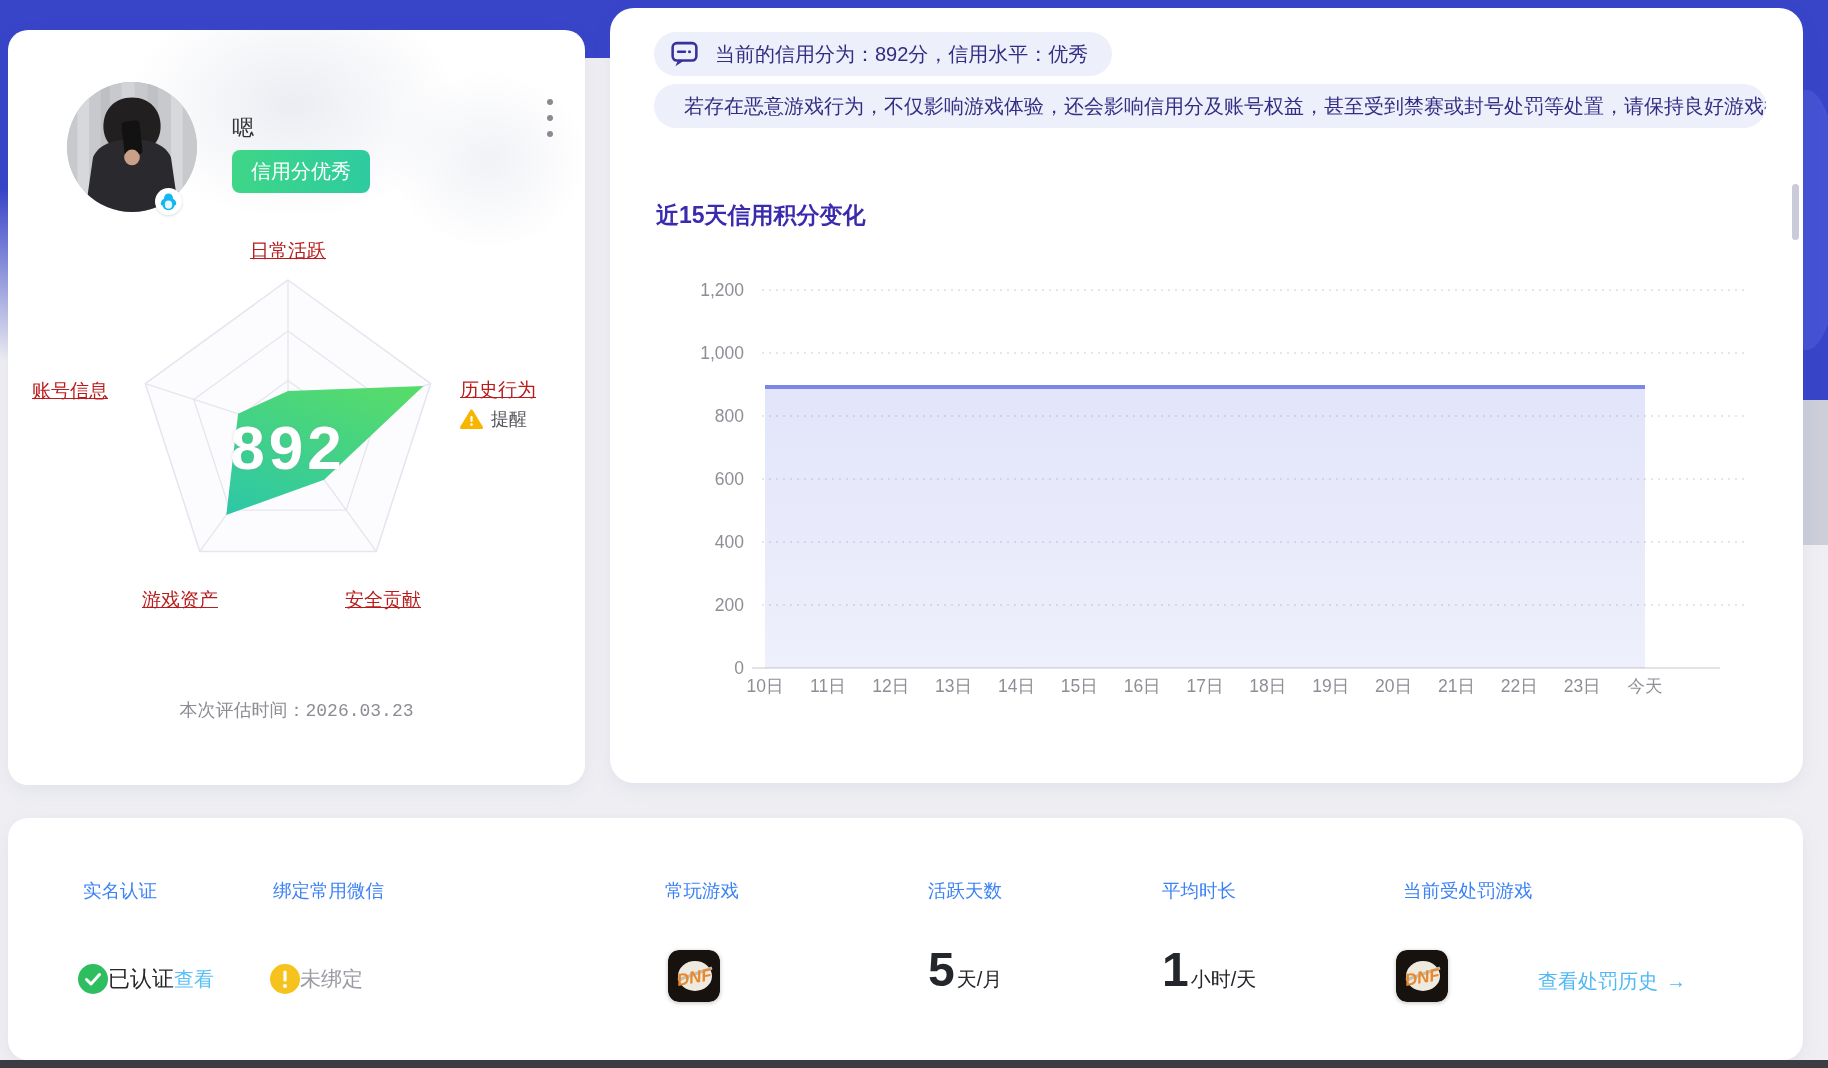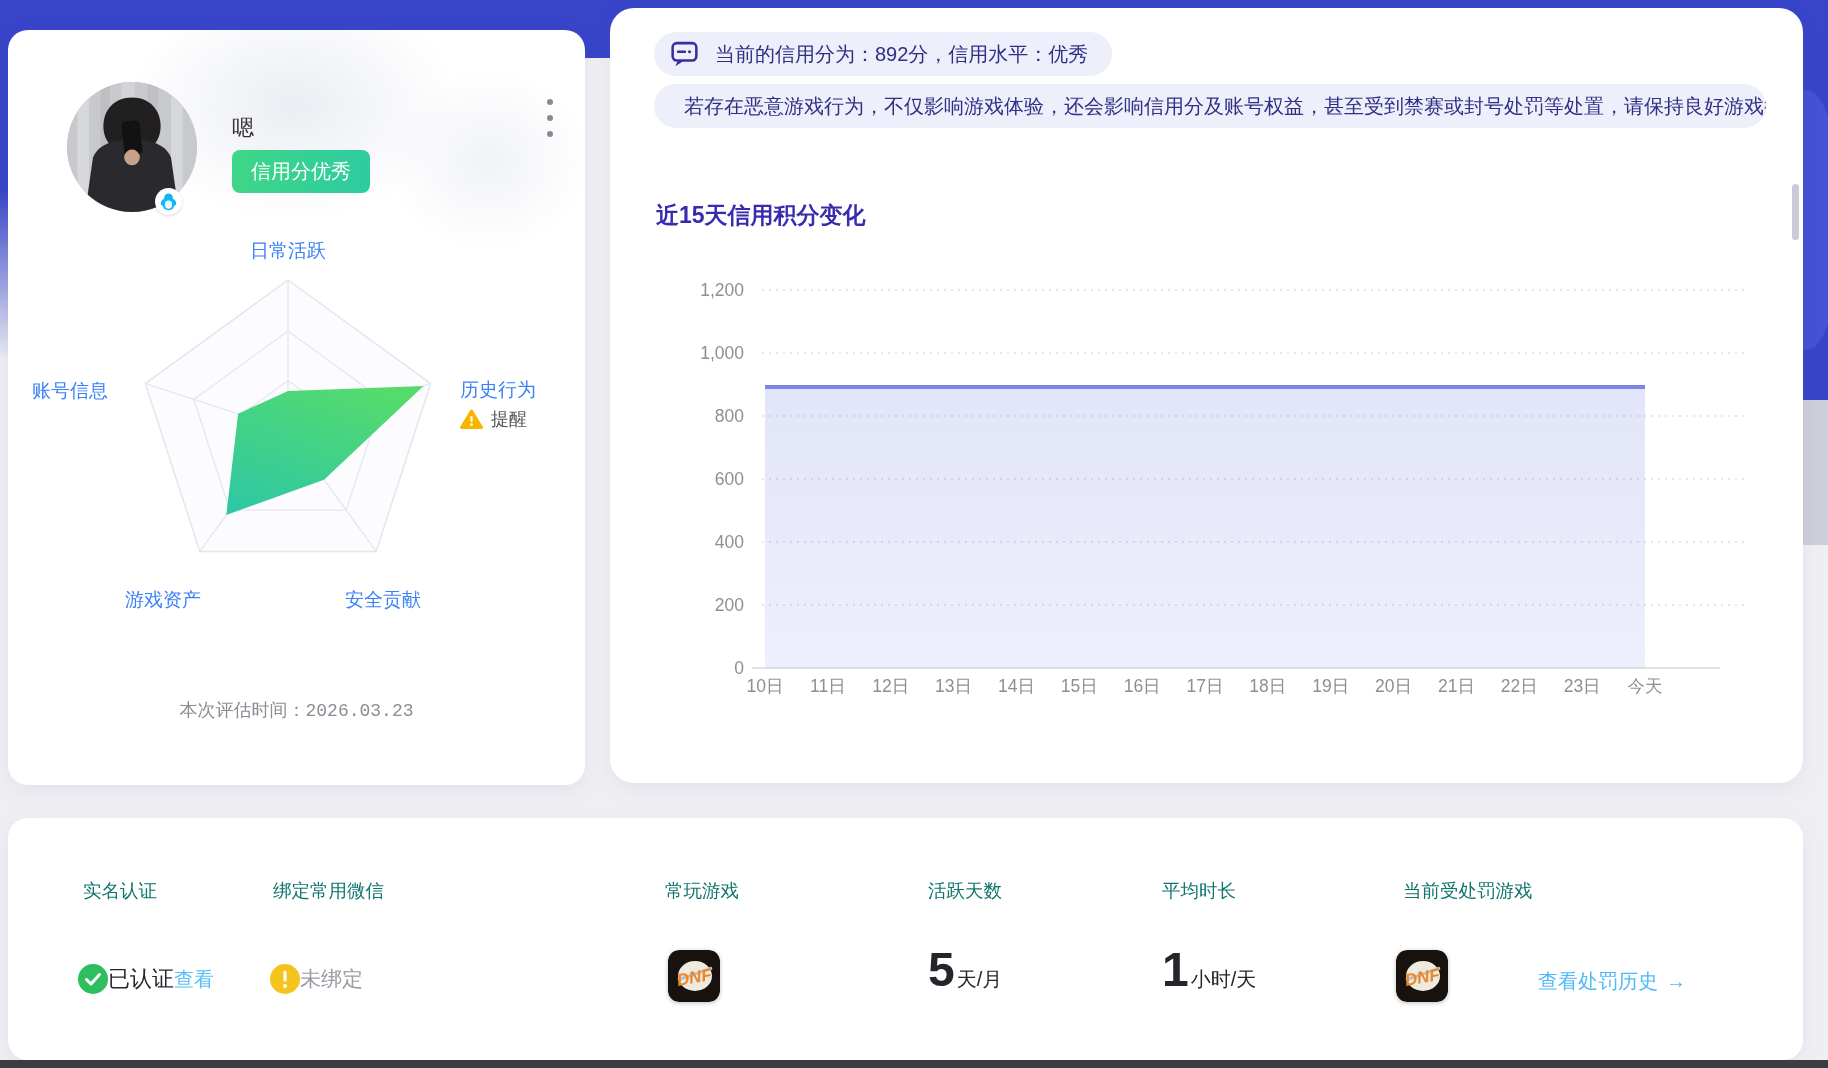--- a/index.html
+++ b/index.html
@@ -37,46 +37,46 @@
   .nickname { position:absolute; left:224px; top:83px; font-size:22px; color:#333; }
   .credit-badge { position:absolute; left:224px; top:120px; padding:8px 19px; border-radius:8px;
     background:linear-gradient(90deg,#3ED687,#2ECBA0); color:#fff; font-size:20px; }
   .kebab { position:absolute; left:530px; top:66px; width:24px; height:44px; cursor:pointer;
     display:flex; flex-direction:column; align-items:center; justify-content:space-between; padding:3px 0; }
   .kebab i { width:6px; height:6px; border-radius:50%; background:#8A8A92; }
   .radar-wrap { position:absolute; left:50px; top:200px; width:460px; height:400px; }
   .radar-score { position:absolute; left:280px; top:382px; transform:translateX(-50%);
     font-size:62px; font-weight:bold; color:#fff; letter-spacing:4px;
     text-shadow:0 0 3px rgba(150,155,165,.35); }
-  .radar-label { position:absolute; font-size:19px; color:#3b82f6; white-space:nowrap; }
+  .radar-label { position:absolute; font-size:19px; color:#b91c1c; white-space:nowrap;text-decoration:underline; }
   .rl-top    { left:280px; top:208px; transform:translateX(-50%); }
   .rl-left   { left:24px;  top:348px; }
   .rl-right  { left:452px; top:347px; }
-  .rl-bl     { left:117px; top:557px; }
+  .rl-bl     { left:134px; top:557px; }
   .rl-br     { left:337px; top:557px; }
   .warn-row  { position:absolute; left:452px; top:377px; display:flex; align-items:center; gap:8px;
     font-size:18px; color:#55565C; }
   .eval-time { position:absolute; left:0; top:668px; width:100%; text-align:center;
     font-size:18px; color:#8C8C94;font-family:Liberation Mono, monospace; }
 
   
   .msg-area { position:absolute; left:44px; top:24px; width:1115px; height:170px; overflow:hidden; }
   .bubble { display:flex; align-items:center; gap:15px; width:fit-content; max-width:1112px;
     height:44px; padding:0 24px 0 15px; margin-bottom:8px; border-radius:22px; background:#EDEFFA;
     font-size:20px; color:#322E84; white-space:nowrap; overflow:hidden; }
   .bubble .link { color:#45C4F2; cursor:pointer; margin-left:6px; }
   .msg-fade { position:absolute; left:0; bottom:0; width:100%; height:26px;
     background:linear-gradient(rgba(255,255,255,0), #fff 85%); pointer-events:none; }
   .msg-scrollbar { position:absolute; right:4px; top:176px; width:7px; height:56px;
     border-radius:4px; background:#C9CBD8; cursor:pointer; }
   .chart-title { position:absolute; left:46px; top:192px; font-size:23px; font-weight:bold; color:#3A2BAE; }
   .chart-box { position:absolute; left:16px; top:236px; width:1160px; height:480px; }
 
   
-  .col-header { position:absolute; top:60px; font-size:18.5px; color:#0f766e; white-space:nowrap; }
+  .col-header { position:absolute; top:60px; font-size:18.5px; color:#3b82f6; white-space:nowrap; }
   .status-row { position:absolute; top:146px; display:flex; align-items:center; white-space:nowrap; }
   .st-ok   { font-size:22px; color:#26262B; }
   .st-link { font-size:20px; color:#58BFF8; cursor:pointer; }
   .st-gray { font-size:21px; color:#9A9BA3; }
   .game-icon { position:absolute; top:132px; width:52px; height:52px; border-radius:11px; overflow:hidden;
     box-shadow:0 1px 4px rgba(0,0,0,.25); }
   .big-num { position:absolute; top:124px; display:flex; align-items:baseline; color:#23262B; white-space:nowrap; }
   .big-num .num  { font-size:48px; font-weight:600; }
   .big-num .unit { font-size:20px; margin-left:2px;text-align:center; }
   .punish-link { position:absolute; top:150px; left:1530px; font-size:20px; color:#4FB9F5;
@@ -139,20 +139,21 @@
         <polygon points="230.0,101.0 324.2,169.4 288.2,280.1 171.8,280.1 135.8,169.4" fill="none" stroke="#E5E5EF" stroke-width="1.3"></polygon>
         <polygon points="230.0,150.5 277.1,184.7 259.1,240.0 200.9,240.0 182.9,184.7" fill="none" stroke="#E5E5EF" stroke-width="1.3"></polygon>
         <line x1="230" y1="200" x2="230" y2="50" stroke="#E5E5EF" stroke-width="1.3"></line>
         <line x1="230" y1="200" x2="372.658477444273" y2="153.6474508437579" stroke="#E5E5EF" stroke-width="1.3"></line>
         <line x1="230" y1="200" x2="318.167787843871" y2="321.3525491562421" stroke="#E5E5EF" stroke-width="1.3"></line>
         <line x1="230" y1="200" x2="141.83221215612906" y2="321.3525491562421" stroke="#E5E5EF" stroke-width="1.3"></line>
         <line x1="230" y1="200" x2="87.34152255572698" y2="153.64745084375784" stroke="#E5E5EF" stroke-width="1.3"></line>
         <polygon points="230.0,161.0 365.5,156.0 266.1,249.8 168.3,284.9 180.1,183.8" fill="url(#rg)"></polygon>
       </svg>
   </div>
+  <div class="radar-score">892</div>
 
   <div class="radar-label rl-top">日常活跃</div>
   <div class="radar-label rl-right">历史行为</div>
   <div class="warn-row">
     <svg width="23" height="21" viewBox="0 0 23 21">
       <polygon points="11.5,2 21.5,18.5 1.5,18.5" fill="#F7B500" stroke="#F7B500" stroke-width="3" stroke-linejoin="round"></polygon>
       <rect x="10.4" y="7" width="2.2" height="6" rx="1.1" fill="#fff"></rect>
       <circle cx="11.5" cy="15.6" r="1.3" fill="#fff"></circle>
     </svg>
     <span>提醒</span>

